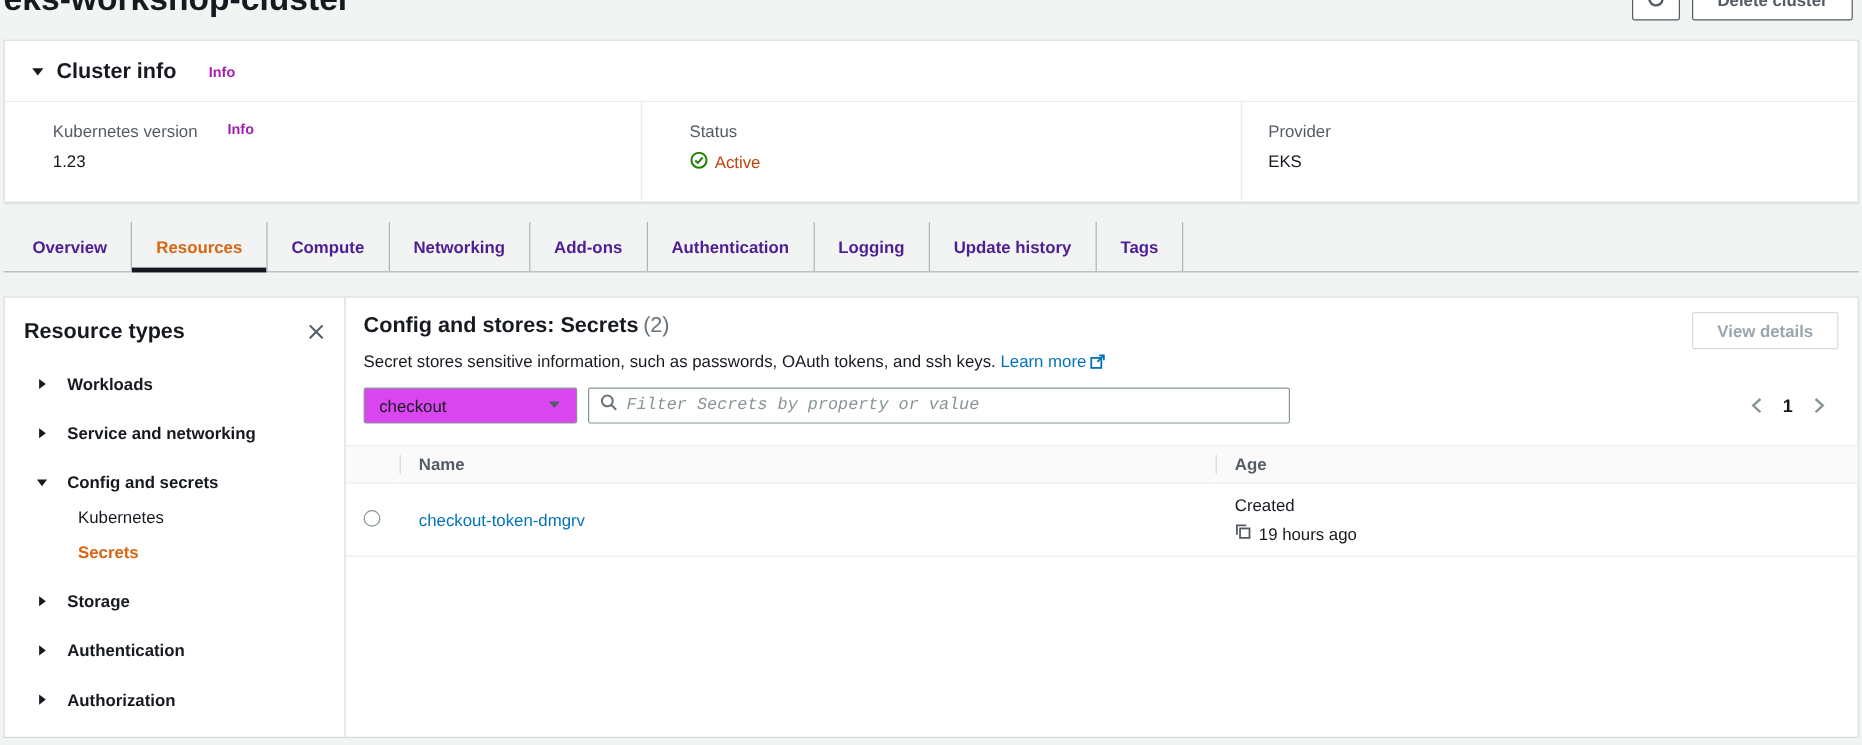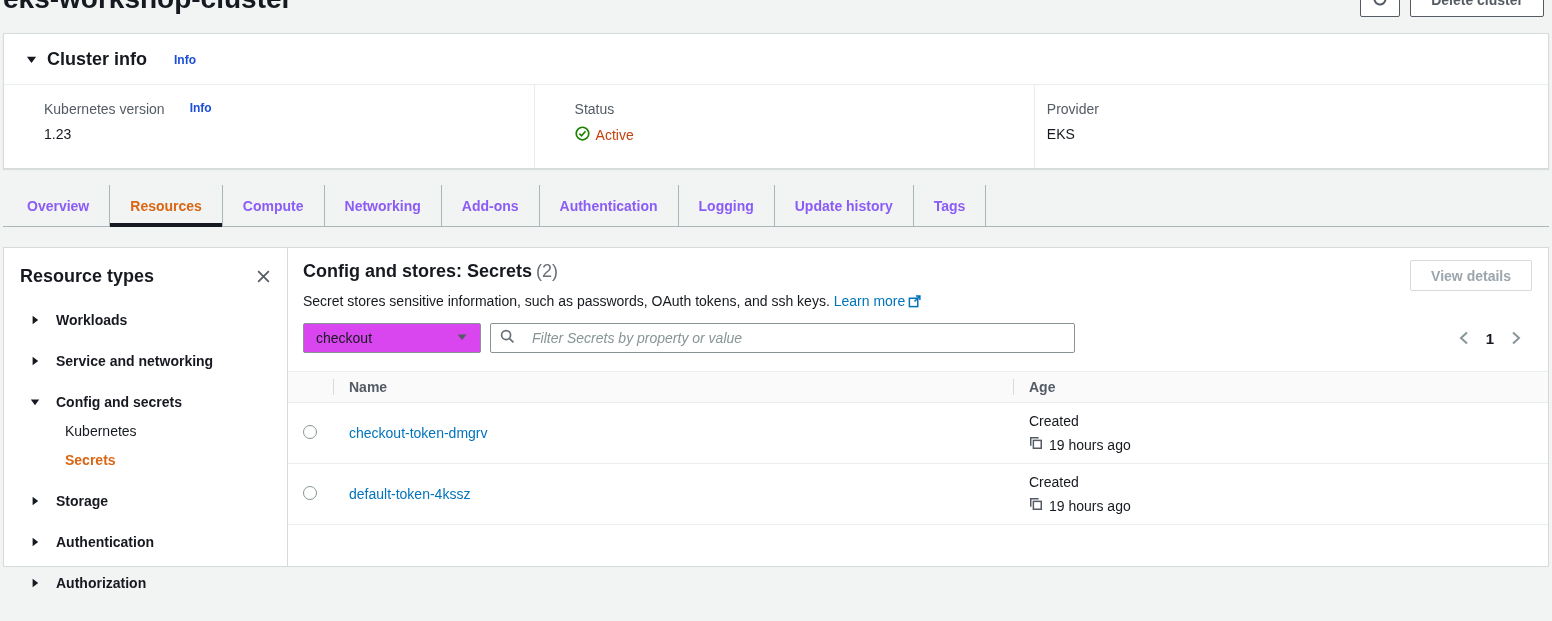--- a/index.html
+++ b/index.html
@@ -21,43 +21,43 @@
     color:#545b64; font-weight:700; font-size:14px; height:34px;
     display:flex; align-items:center; justify-content:center; cursor:pointer;
   }
   .btn-icon { width:40px; }
   .btn-delete { padding:0 20px; }
   
   .panel { background:#fff; border:1px solid #d5dbdb; box-shadow:0 1px 1px rgba(0,28,36,.1); }
   .cluster-info { margin:15px 3px 0 3px; }
   .ci-header { display:flex; align-items:center; gap:10px; padding:15px 20px 14px 22px; border-bottom:1px solid #eaeded; }
   .ci-title { font-size:18px; font-weight:700; }
-  .info-link { color:#1d4ed8; font-size:12px; font-weight:700; text-decoration:none; cursor:pointer;padding-left:17px; }
+  .info-link { color:#a21caf; font-size:12px; font-weight:700; text-decoration:none; cursor:pointer;padding-left:17px; }
   .ci-body { display:flex; }
   .ci-col { padding:16px 0 24px 40px; }
   .ci-col:nth-child(1){ width:34.3%; }
   .ci-col:nth-child(2){ width:32.4%; border-left:1px solid #eaeded; }
-  .ci-col:nth-child(3){ width:33.3%; border-left:1px solid #eaeded; padding-left:12px; }
+  .ci-col:nth-child(3){ width:33.3%; border-left:1px solid #eaeded; padding-left:22px; }
   .ci-label { color:#545b64; display:flex; align-items:flex-start; gap:8px; }
   .ci-value { margin-top:9px; }
   .status-active { color:#c2410c; display:flex; align-items:center; gap:6px; font-weight:400; }
   
   .tabs { display:flex; margin:16px 3px 0 3px; border-bottom:1px solid #aab7b8; padding-left:4px; }
   .tab {
     position:relative; padding:13px 20px 12px 20px;
-    font-weight:700; color:#8b5cf6; cursor:pointer; border-left:1px solid #aab7b8;
+    font-weight:700; color:#4c1d95; cursor:pointer; border-left:1px solid #aab7b8;
   }
   .tab:first-child { border-left:none; }
   .tab:last-child { border-right:1px solid #aab7b8; }
   .tab.active { color:#d86613; }
   .tab.active::after {
     content:''; position:absolute; left:0; right:0; bottom:-1px; height:4px; background:#16191f;
   }
   
-  .content { display:flex; margin:20px 3px 0 3px; height:320px; }
+  .content { display:flex; margin:20px 3px 0 3px; height:368px; }
   .sidebar {
     width:284px; flex:0 0 284px; background:#fff;
     border:1px solid #d5dbdb; border-right:none; padding:18px 14px 0 16px;
   }
   .sidebar-title-row { display:flex; align-items:center; justify-content:space-between; }
   .sidebar-title { font-size:18px; font-weight:700; margin:0; }
   .close-btn { background:none; border:none; cursor:pointer; padding:2px; line-height:0; }
   .nav-group { display:flex; align-items:center; gap:16px; margin-top:25px; padding-left:10px; font-weight:700; cursor:pointer; }
   .nav-children { padding-left:45px; }
   .nav-child { margin-top:13px; cursor:pointer; }
@@ -77,21 +77,21 @@
   .learn-more { color:#0073bb; text-decoration:none; cursor:pointer; }
   .ext-icon { vertical-align:-2px; margin-left:3px; }
   .filter-row { display:flex; align-items:center; padding:12px 12px 0 15px; }
   .dropdown {
     width:178px; height:30px; background:#d946ef; border:1px solid #879596; border-radius:2px;
     display:flex; align-items:center; justify-content:space-between; padding:0 12px; cursor:pointer;
   }
   .searchbox {
     flex:0 0 585px; height:30px; margin-left:9px; background:#fff;
     border:1px solid #879596; border-radius:2px;
-    display:flex; align-items:center; gap:15px; padding:0 9px;
+    display:flex; align-items:center; gap:5px; padding:0 9px;font-family:Liberation Mono, monospace;
   }
   .searchbox input {
     border:none; outline:none; width:100%; font-size:14px;
     font-style:italic; color:#687078; font-family:inherit; background:transparent;
   }
   .searchbox input::placeholder { color:#879596; font-style:italic; }
   .pagination { margin-left:auto; display:flex; align-items:center; gap:16px; padding-right:14px; }
   .page-num { font-weight:700; font-size:15px; color:#16191f; }
   .page-arrow { background:none; border:none; padding:0; line-height:0; cursor:pointer; }
   
@@ -298,30 +298,16 @@
             <div>Created</div>
             <div class="age-line2">
               <span><svg width="14" height="14" viewBox="0 0 16 16">
                     <rect x="5" y="5" width="9" height="9" fill="none" stroke="#545b64" stroke-width="1.7"></rect>
                     <path d="M11 2 L2 2 L2 11" fill="none" stroke="#545b64" stroke-width="1.7"></path>
                   </svg></span>
               <span>19 hours ago</span>
             </div>
           </td>
         </tr>
-        <tr>
-          <td class="cell-sel"><span class="radio"></span></td>
-          <td><a class="name-link">default-token-4kssz</a></td>
-          <td>
-            <div>Created</div>
-            <div class="age-line2">
-              <span><svg width="14" height="14" viewBox="0 0 16 16">
-                    <rect x="5" y="5" width="9" height="9" fill="none" stroke="#545b64" stroke-width="1.7"></rect>
-                    <path d="M11 2 L2 2 L2 11" fill="none" stroke="#545b64" stroke-width="1.7"></path>
-                  </svg></span>
-              <span>19 hours ago</span>
-            </div>
-          </td>
-        </tr>
       </tbody>
     </table>
   </section>
 </div>
 
 </body></html>

